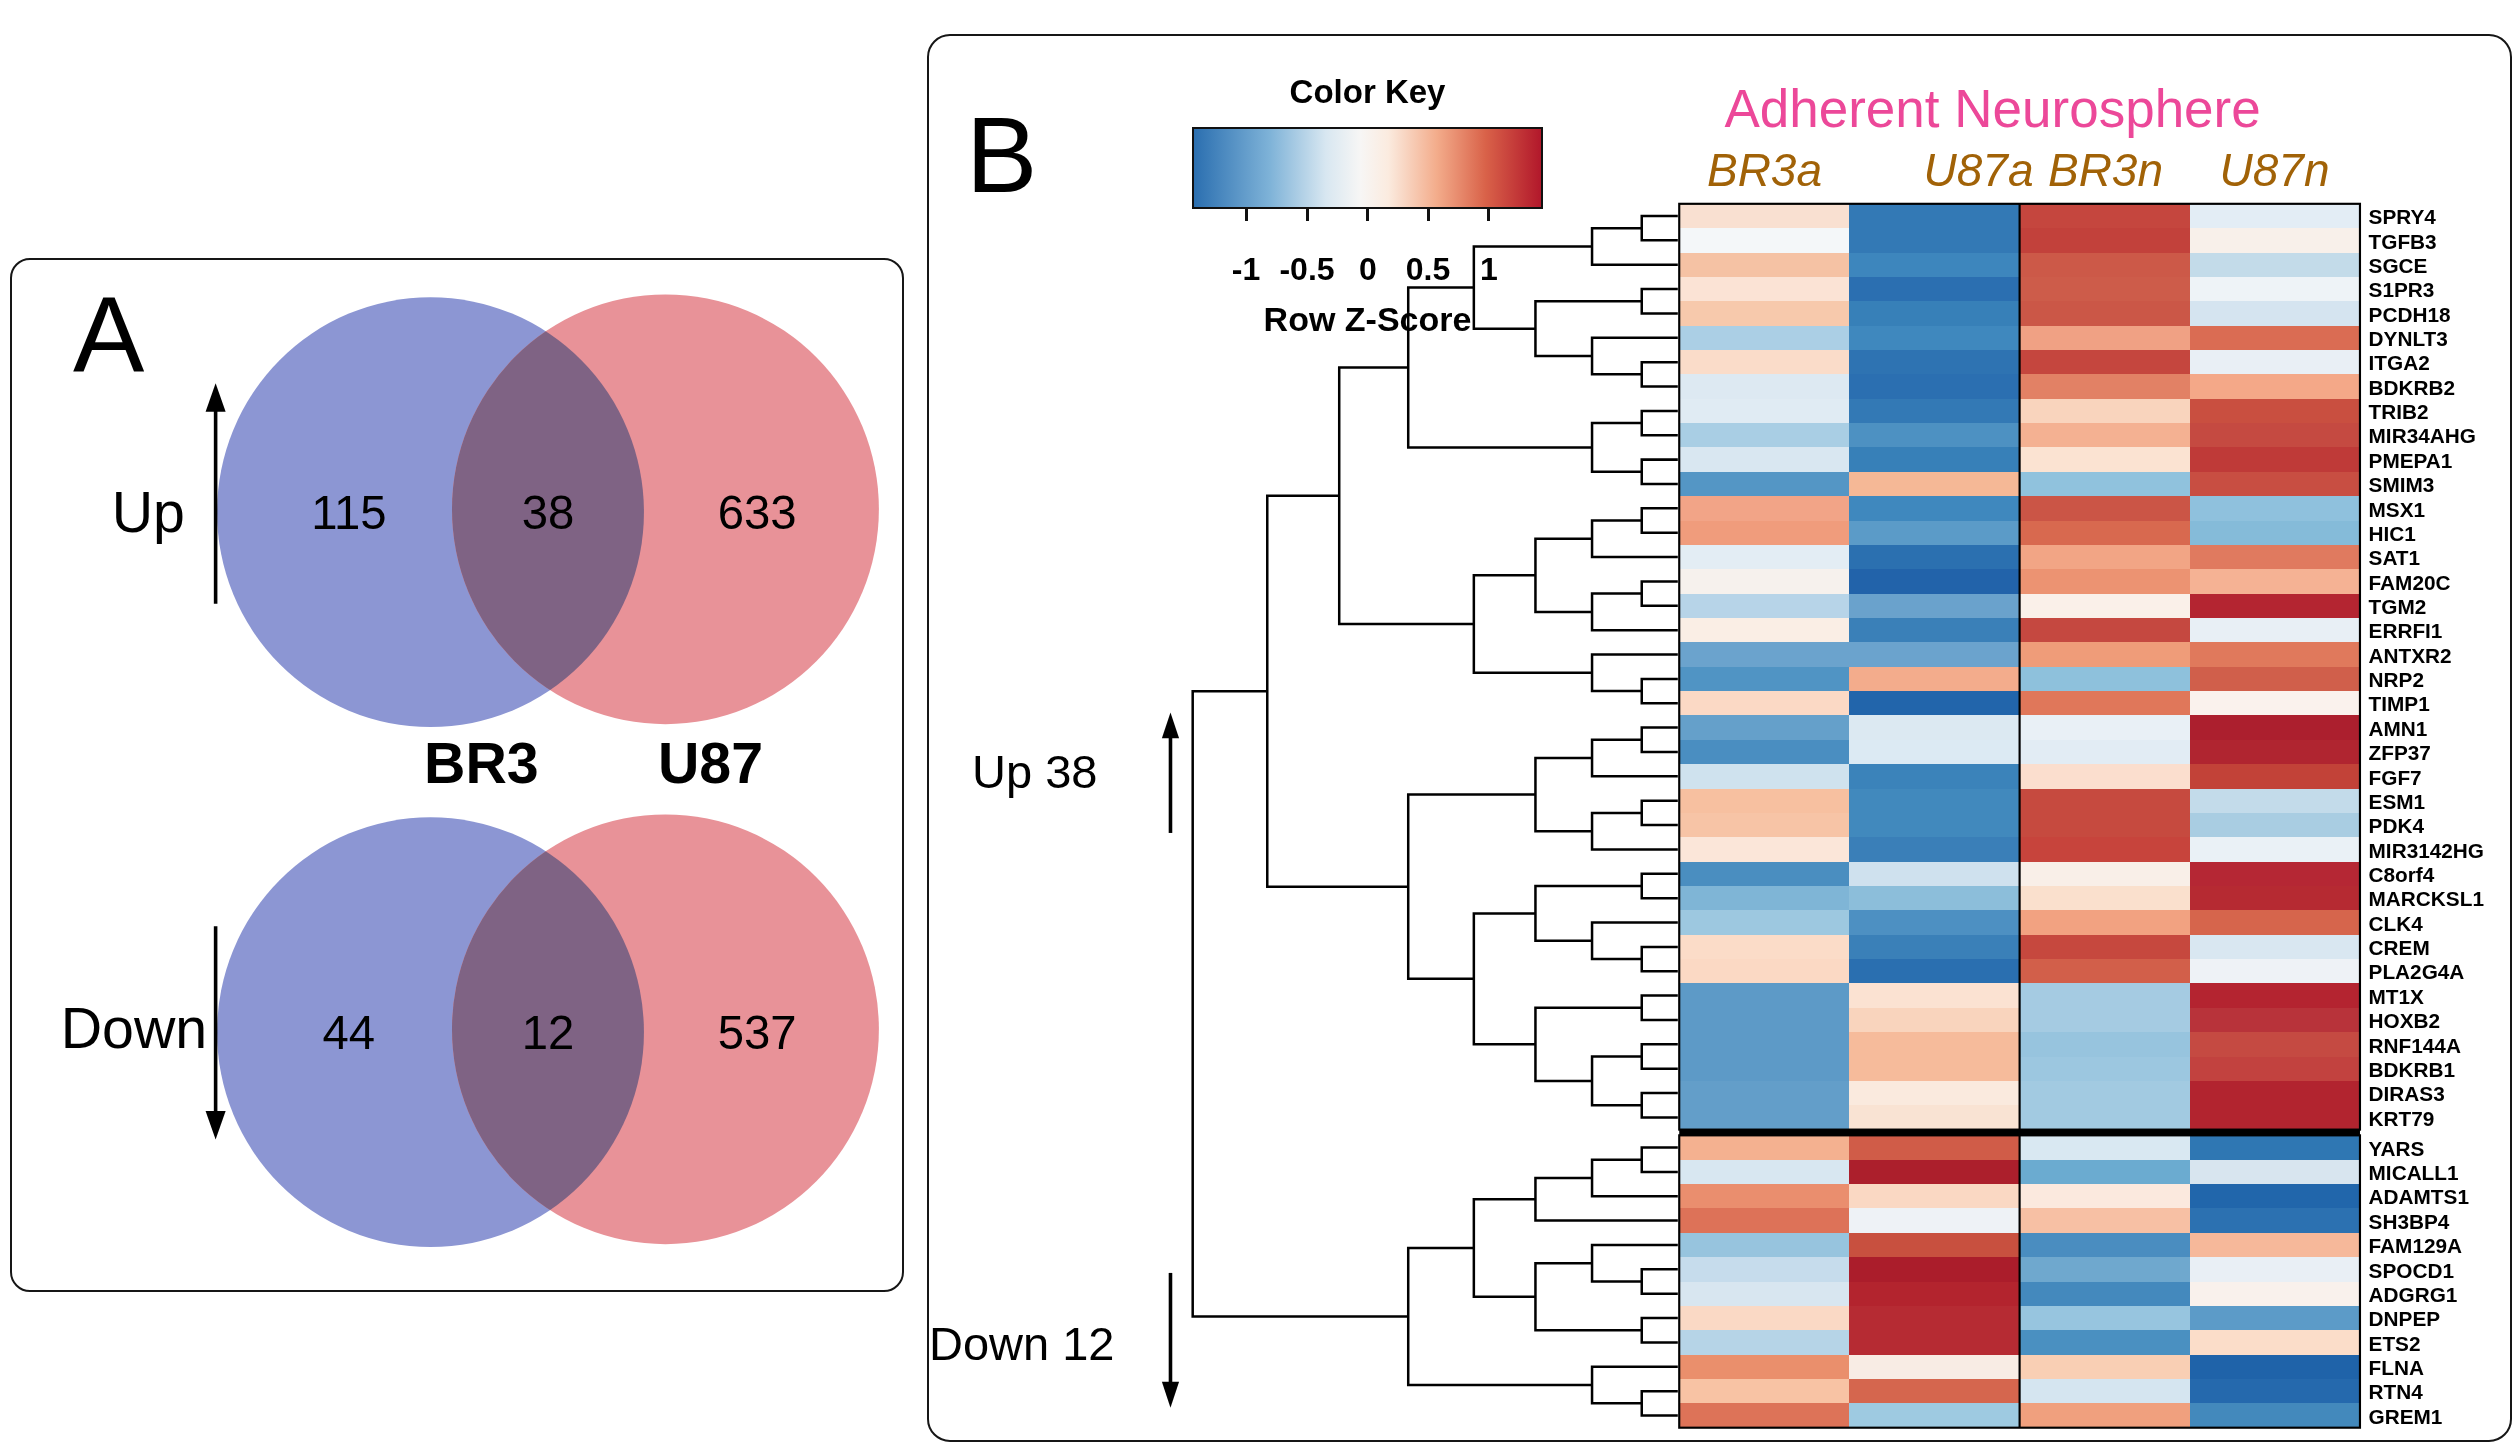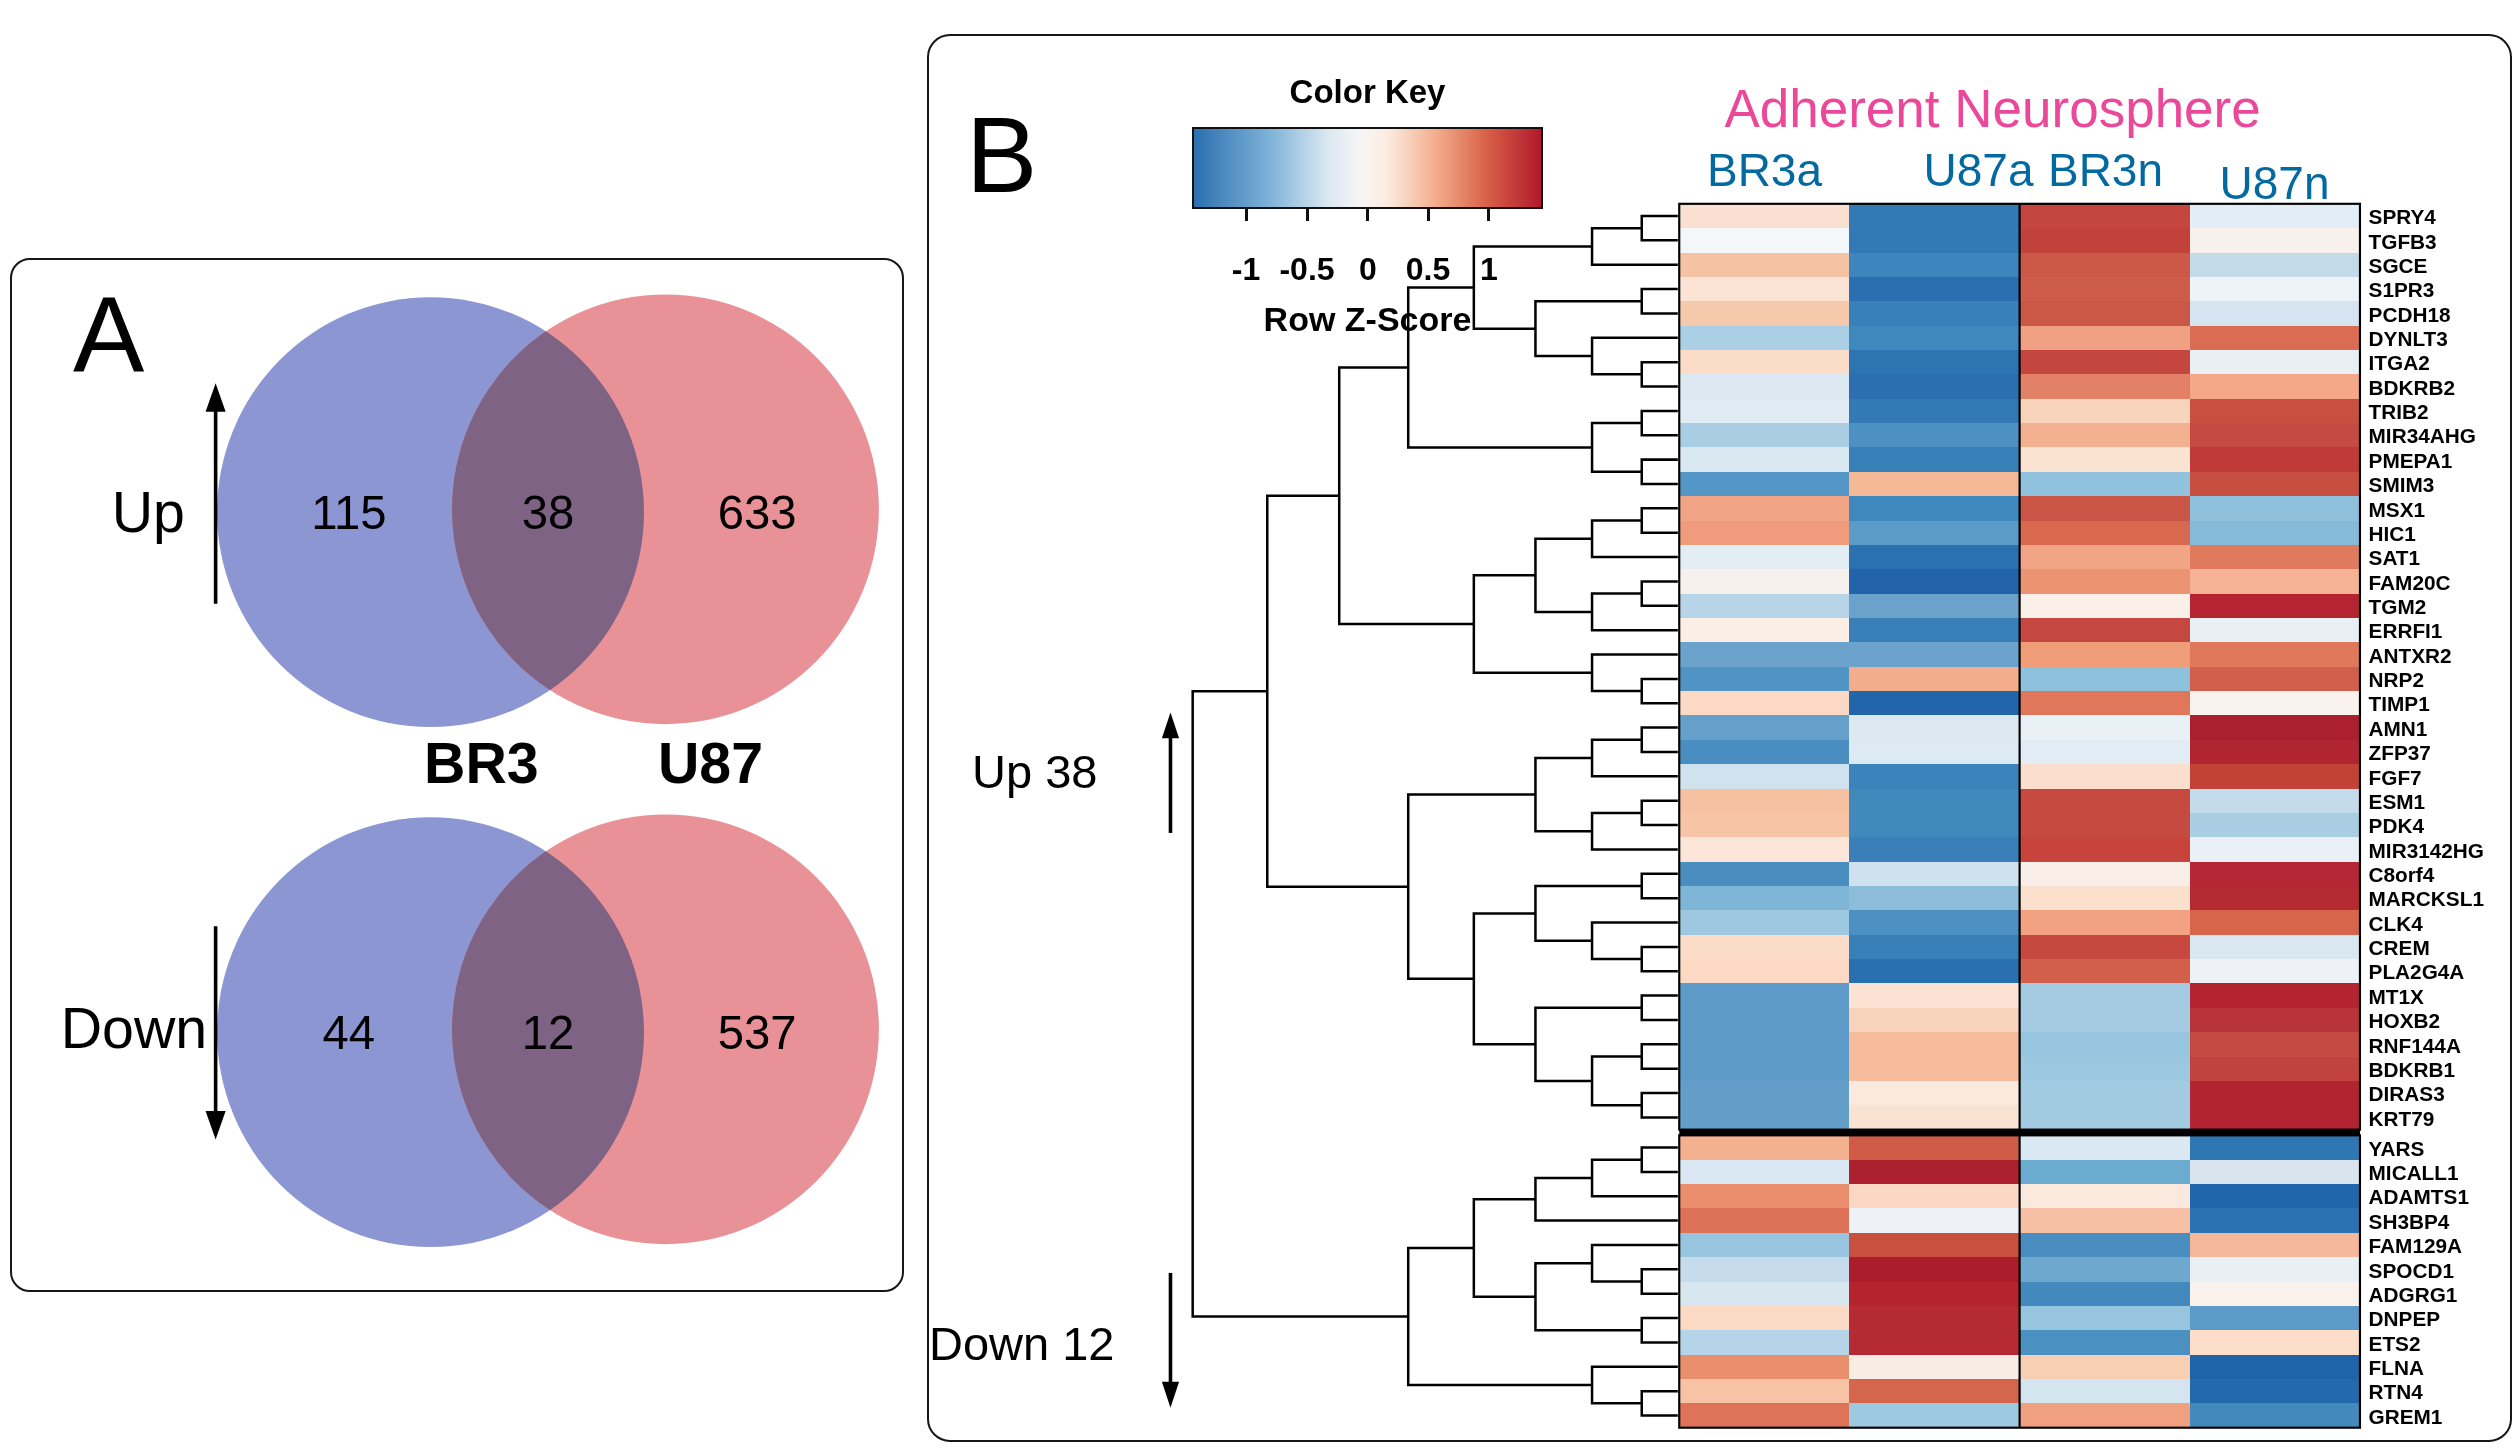--- a/index.html
+++ b/index.html
@@ -12,21 +12,21 @@
   #a-label{left:61px;top:21.5px;}
   #b-label{left:37px;top:66px;}
   svg{position:absolute;left:0;top:0;}
   .abs{position:absolute;}
   .ck-title{left:263px;top:37px;width:351px;text-align:center;font-size:33px;font-weight:700;}
   .ck-bar{left:263px;top:91px;width:351px;height:82px;border:2.1px solid #111;box-sizing:border-box;}
   .ck-axis{left:245px;top:264px;width:387px;text-align:center;font-size:34px;font-weight:700;}
   .ck-tick-mark{position:absolute;width:2.9px;height:11.5px;background:#111;top:173px;}
   .ck-tick-label{position:absolute;top:215px;width:86px;text-align:center;font-size:32px;font-weight:700;}
   .group-header{top:42px;font-size:53px;color:#ec4899;text-align:center;}
-  .col-label{top:107px;width:171px;text-align:center;font-size:46px;color:#0369a1;}
+  .col-label{top:107px;width:171px;text-align:center;font-size:46px;color:#a16207;font-style:italic;}
   .cluster-label{font-size:47px;}
   #up-cluster-label{left:43px;top:708px;width:188px;}
   #down-cluster-label{left:0;top:1280px;width:221px;}
 </style>
 </head>
 <body>
 
 <div id="canvas">
 
   <div id="panel-a" class="panel">
@@ -89,21 +89,21 @@
         <div class="ck-tick-label" style="left: 517px;">1</div>
       </div>
     <div class="abs ck-axis">Row Z-Score</div>
 
     <div class="abs group-header" style="left:738px;width:330px;">Adherent</div>
     <div class="abs group-header" style="left:978px;width:401px;">Neurosphere</div>
 
     <div class="abs col-label" style="left:750px;">BR3a</div>
     <div class="abs col-label" style="left:964px;">U87a</div>
     <div class="abs col-label" style="left:1091px;">BR3n</div>
-    <div class="abs col-label" style="left:1260px;margin-top:13px;">U87n</div>
+    <div class="abs col-label" style="left:1260px;">U87n</div>
 
     <div id="up-cluster-label" class="abs cluster-label">Up 38</div>
     <div id="down-cluster-label" class="abs cluster-label">Down 12</div>
 
     <svg id="bsvg" width="1575" height="1399" viewBox="0 0 2198 1952">
       <g>
         <line x1="337" y1="1112" x2="337" y2="968" stroke="#000" stroke-width="5"></line>
         <polygon points="337,944 325,980 349,980" fill="#000"></polygon>
       </g>
       <g>

